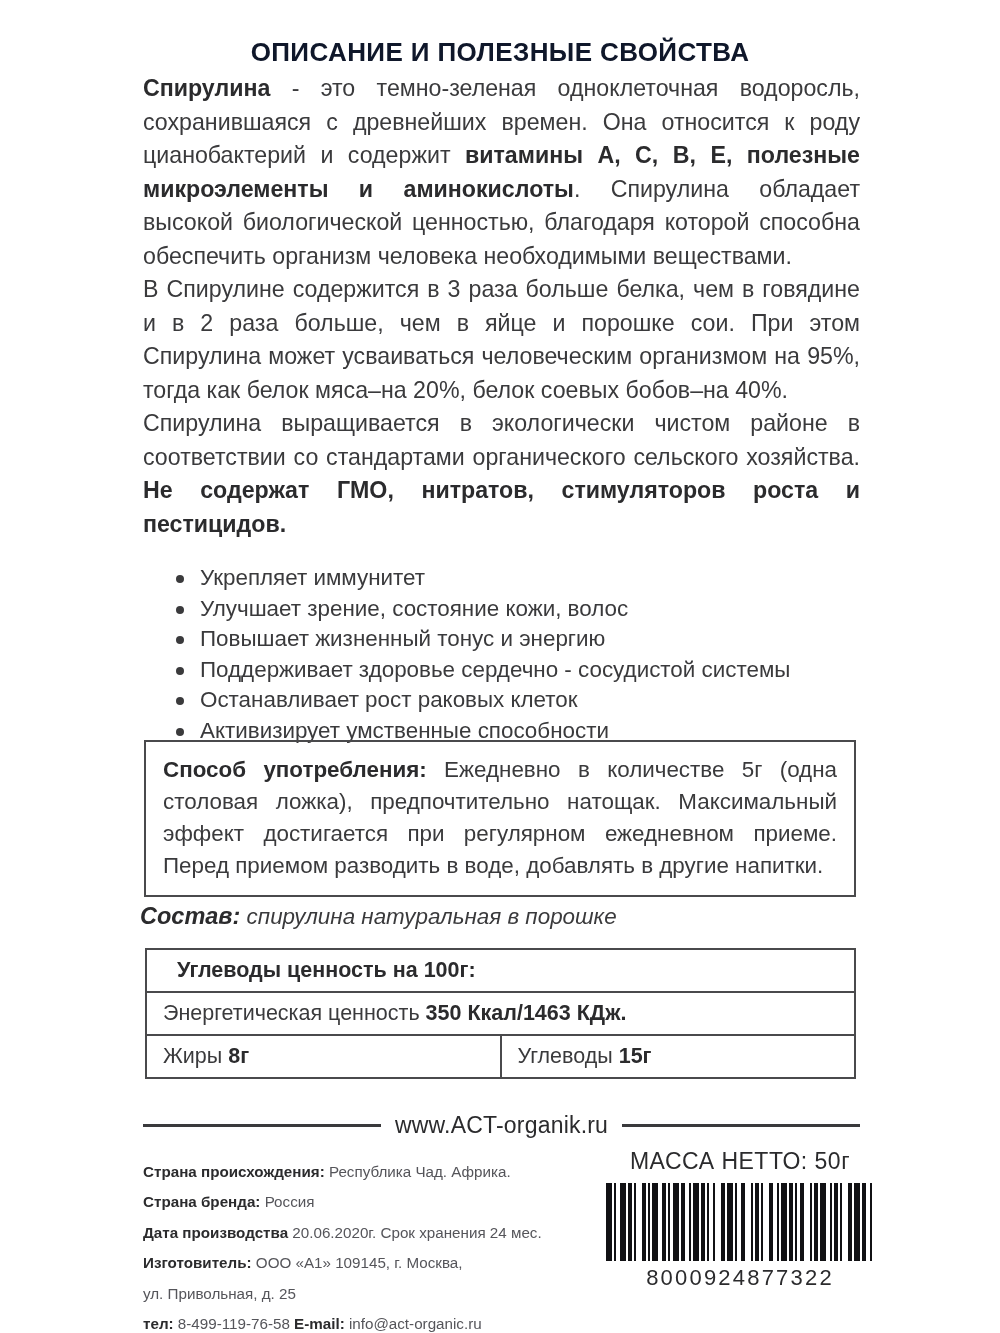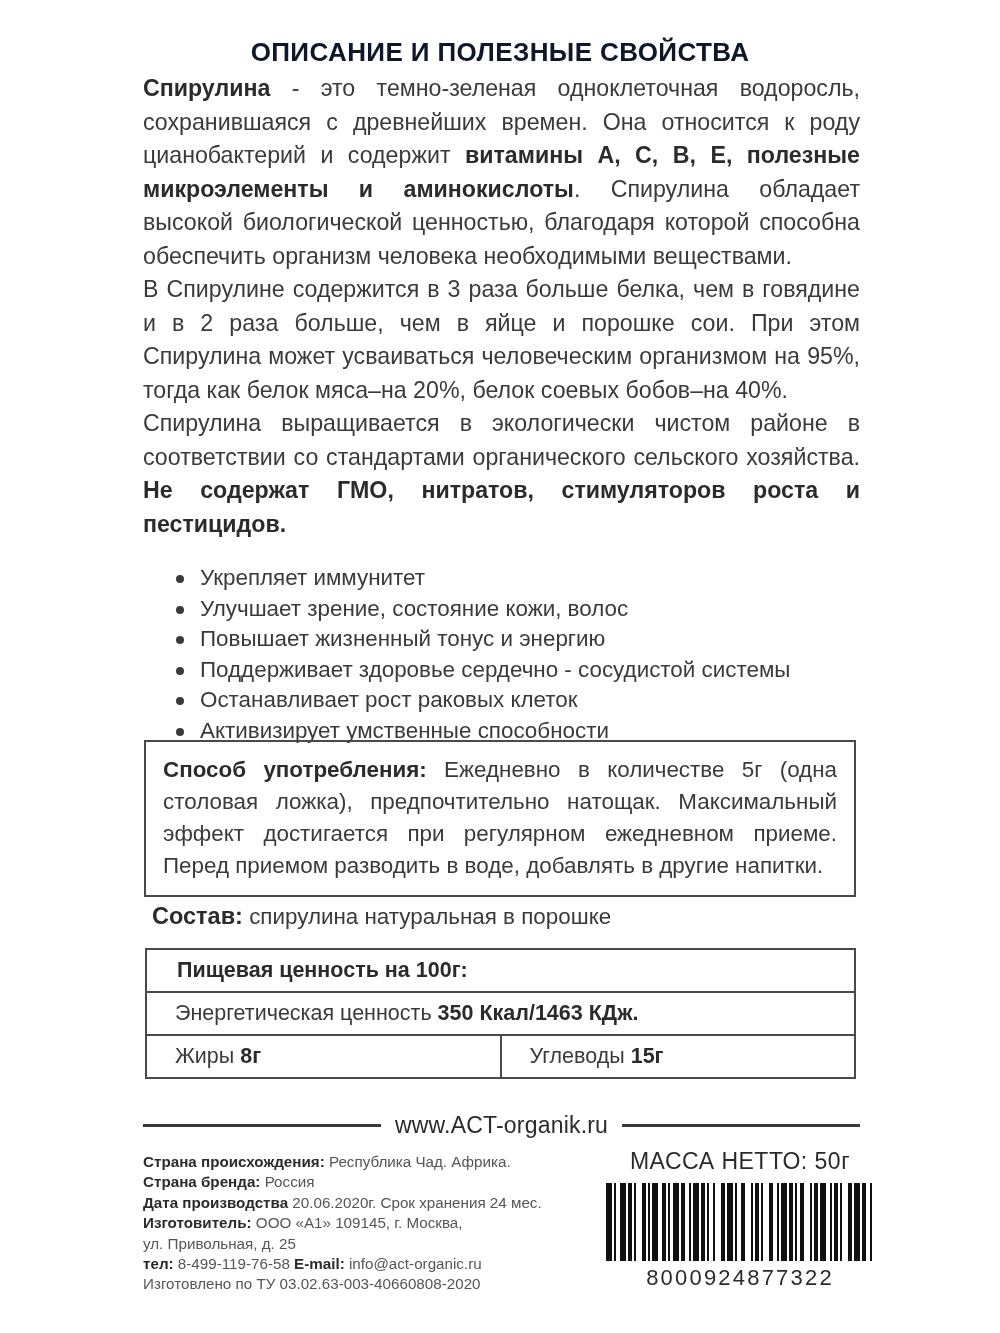--- a/index.html
+++ b/index.html
@@ -90,25 +90,26 @@
     font-size: 22.4px;
     line-height: 32px;
     text-align: justify;
     color: #3a3a3c;
     margin: 0;
   }
 
   
   .ingredients {
     position: absolute;
-    left: 152px;
+    left: 140px;
     top: 901px;
     font-size: 22.4px;
     line-height: 30px;
     color: #3a3a3c;
+    font-style: italic;
   }
   .ingredients .lbl { font-weight: 700; font-size: 23.5px; color: #2b2b2d; }
 
   
   .nutri {
     position: absolute;
     left: 145px;
     top: 948px;
     width: 711px;
     border-collapse: collapse;
@@ -118,21 +119,21 @@
     border: 2.2px solid #4a4a4c;
     padding: 6px 0 7px 14px;
     font-size: 21.5px;
     line-height: 28px;
     color: #3a3a3c;
     height: 28px;
     vertical-align: middle;
   }
   .nutri td .s { font-weight: 700; color: #2b2b2d; }
   .nutri tr.head td { font-weight: 700; color: #2b2b2d; padding-left: 30px; }
-  .nutri td.wide { padding-left: 28px; border-radius: 11px; }
+  .nutri td.wide { padding-left: 16px; border-radius: 11px; }
   .nutri td.half { width: 50%; }
 
   
   .url-row {
     position: absolute;
     left: 143px;
     right: 140px;
     top: 1112px;
     display: flex;
     align-items: center;
@@ -156,20 +157,21 @@
     position: absolute;
     left: 143px;
     top: 1152px;
     width: 430px;
   }
   .footer .line {
     font-size: 15.2px;
     line-height: 20.4px;
     color: #55555a;
     white-space: nowrap;
+    margin-top: 10px;
   }
   .footer .line .k { font-weight: 700; color: #2b2b2d; }
 
   
   .netbox {
     position: absolute;
     left: 600px;
     top: 1148px;
     width: 280px;
     text-align: center;
@@ -230,21 +232,21 @@
     </p>
   </div>
 
   <div class="ingredients">
     <span class="lbl">Состав:</span><span> спирулина натуральная в порошке</span>
   </div>
 
   <table class="nutri">
     <tbody>
         <tr class="head">
-      <td colspan="2">Пищевая ценность на 100г:</td>
+      <td colspan="2">Углеводы ценность на 100г:</td>
     </tr>
     <tr>
       <td colspan="2" class="wide"><span>Энергетическая ценность </span><span class="s">350 Ккал/1463 КДж.</span></td>
     </tr>
     <tr>
       <td class="half wide"><span>Жиры </span><span class="s">8г</span></td>
       <td class="half wide"><span>Углеводы </span><span class="s">15г</span></td>
     </tr>
   </tbody>
     </table>

